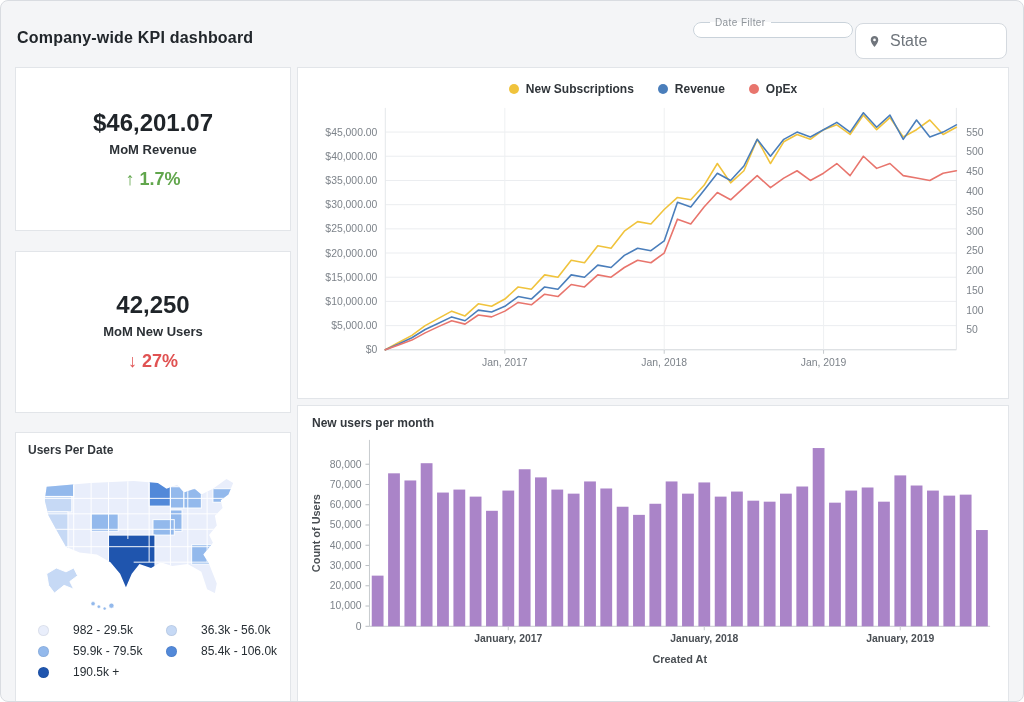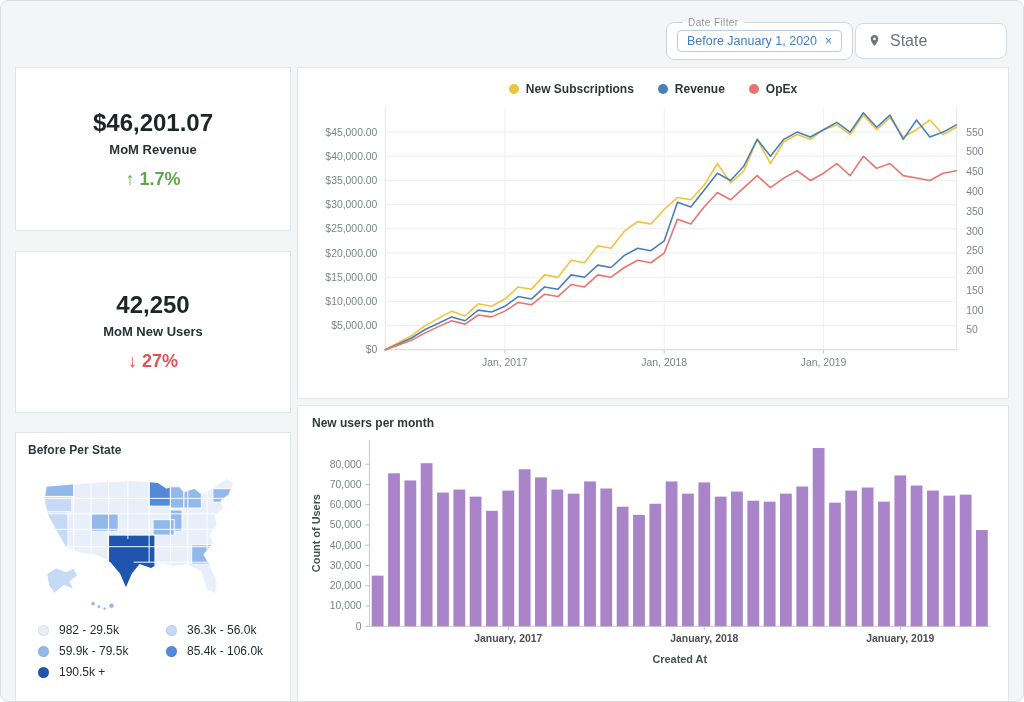--- a/index.html
+++ b/index.html
@@ -61,21 +61,21 @@
   .kpi-label { font-size: 13px; font-weight: 700; color: #2b3035; margin-top: 5px; }
   .kpi-delta { font-size: 18px; font-weight: 700; margin-top: 12px; }
   
   .map-card { height: 278px; padding: 10px 12px; }
   .card-title { font-size: 12px; font-weight: 600; color: #33383d; }
   .map-wrap { display: flex; justify-content: center; margin-top: 6px; }
   .map-legend {
     margin: 10px 0 0 10px;
     display: grid; grid-template-columns: 118px auto; row-gap: 7px; column-gap: 10px;
   }
-  .legend-item { display: flex; align-items: center; gap: 10px; font-size: 12px; color: #262d33; }
+  .legend-item { display: flex; align-items: center; gap: 24px; font-size: 12px; color: #262d33; }
   .ldot { width: 11px; height: 11px; border-radius: 50%; flex: none; border: 1px solid rgba(0,0,0,.06); }
   
   .line-card { height: 332px; padding: 14px 8px 0 8px; }
   .series-legend { display: flex; justify-content: center; gap: 24px; align-items: center; }
   .series-legend .item { display: flex; align-items: center; gap: 7px; font-size: 12px; font-weight: 700; color: #30353a; }
   .sdot { width: 10px; height: 10px; border-radius: 50%; flex: none; }
   
   .bar-card { height: 305px; padding: 10px 8px 0 8px; }
   .bar-card .card-title { margin-left: 6px; }
   svg.chart { width: 100%; height: auto; display: block; }
@@ -84,27 +84,24 @@
   .axis-title { font: 700 11px "Liberation Sans", sans-serif; fill: #4a4f54; }
   
   .bottom-accent { height: 8px; margin: 12px 14px 0 14px; border-radius: 4px 4px 0 0; }
 </style>
 </head>
 <body>
 
 <div class="frame">
 
   <header>
+    <h1>Company-wide KPI dashboard</h1>
     <div class="filters">
       <fieldset class="date-filter">
         <legend>Date Filter</legend>
-        <span class="chip">
-          <span>Before January 1, 2020</span>
-          <span class="chip-x">×</span>
-        </span>
       </fieldset>
       <div class="state-filter">
         <svg class="pin" viewBox="0 0 24 24">
           <path d="M12 2C8.1 2 5 5.1 5 9c0 5.2 7 13 7 13s7-7.8 7-13c0-3.9-3.1-7-7-7zm0 9.5A2.5 2.5 0 1 1 12 6.5a2.5 2.5 0 0 1 0 5z"></path>
         </svg>
         <span>State</span>
       </div>
     </div>
   </header>
 
@@ -124,21 +121,21 @@
       <section class="card kpi-card c2">
         <div class="kpi-value">42,250</div>
         <div class="kpi-label">MoM New Users</div>
         <div class="kpi-delta" style="color: rgb(224, 82, 82);">
           <span>↓</span>
           <span>27%</span>
         </div>
       </section>
 
       <section class="card map-card">
-        <div class="card-title">Before Per State</div>
+        <div class="card-title">Users Per Date</div>
         <div class="map-wrap">
           <svg id="us-map" width="232" height="150" viewBox="0 0 240 150">
             <defs>
               <clipPath id="usClip">
                 <path d="M10 22 L55 18 L100 16 L125 18 L134 24 L145 20 L152 28 L163 24 L170 30 L182 24 L196 14 L203 18 L198 30 L190 36 L192 44 L184 52 L186 62 L178 72 L182 80 L172 92 L178 102 L186 122 L184 132 L176 128 L170 110 L156 102 L140 104 L128 100 L118 106 L106 102 L98 112 L92 126 L86 112 L76 100 L62 92 L44 90 L30 84 L22 70 L12 52 L8 36 Z"></path>
               </clipPath>
             </defs>
             <g clip-path="url(#usClip)" stroke="#ffffff" stroke-width="1">
               <rect x="0" y="0" width="240" height="140" fill="#e9eefb"></rect>
               <rect x="6" y="14" width="32" height="18" fill="#93b9ec"></rect>

